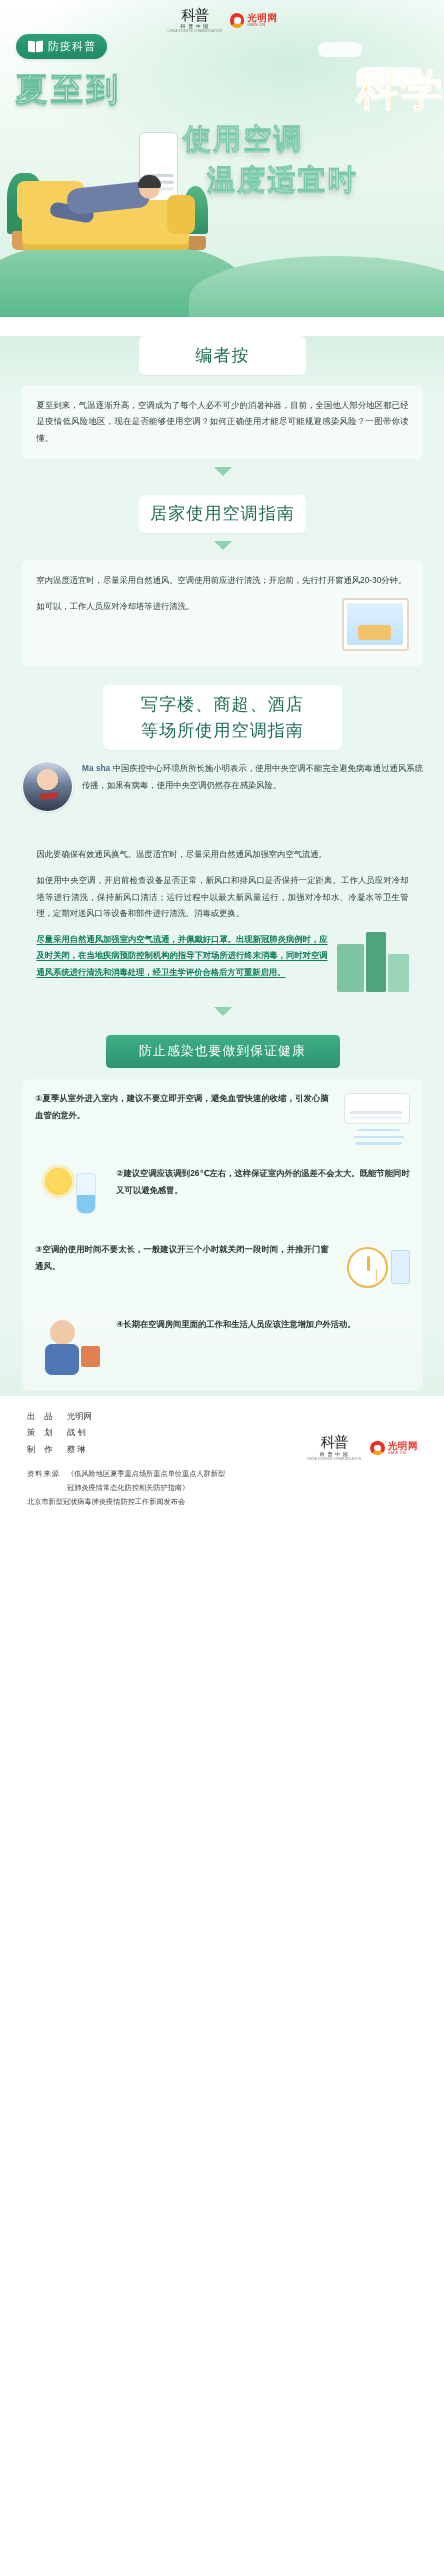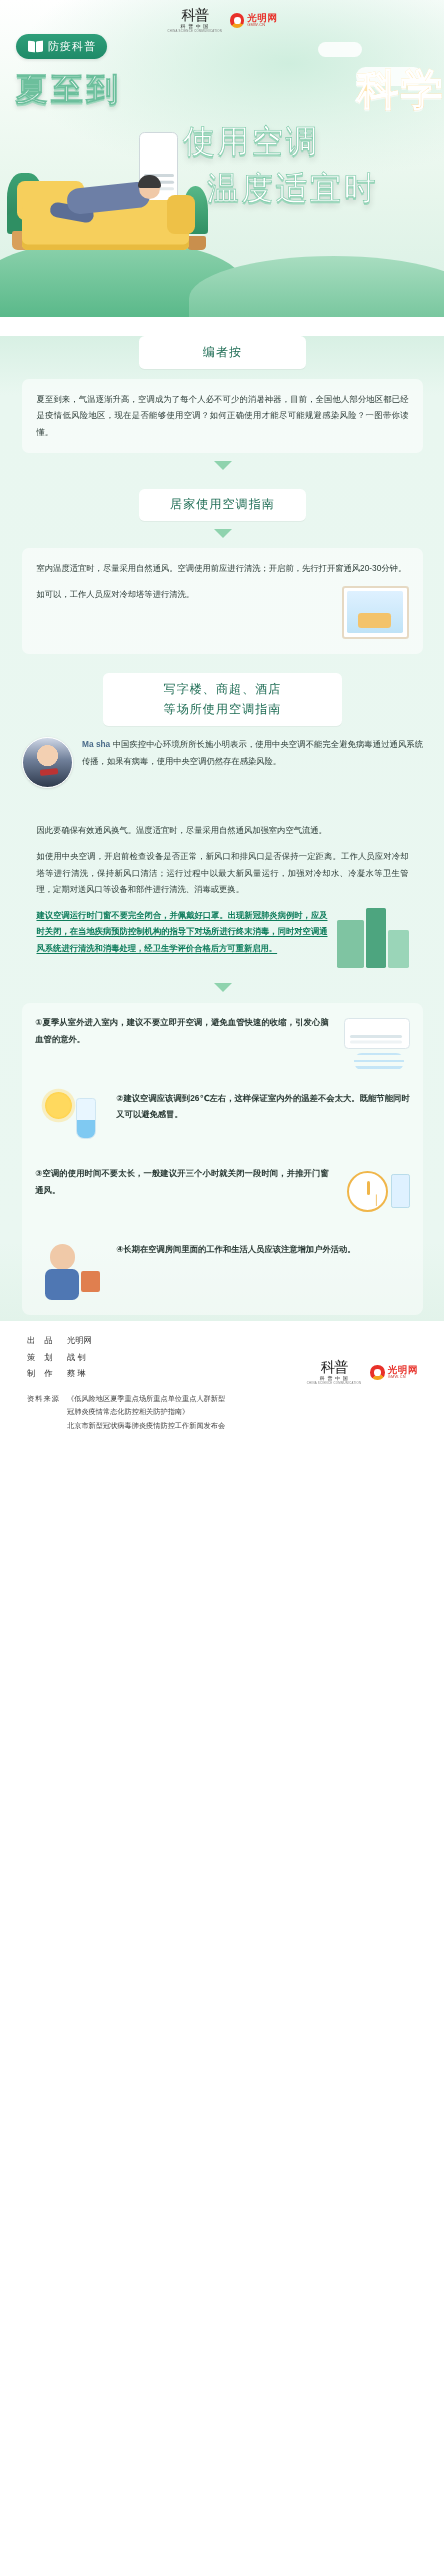--- a/index.html
+++ b/index.html
@@ -73,21 +73,21 @@
   .t-kexue{
     font-size:42px; font-weight:bold; letter-spacing:2.2px; margin-left:15.6px;
     background: linear-gradient(180deg,#ffe9a8 0%, #ffc64d 45%, #ff9a1f 100%);
     -webkit-background-clip: text; background-clip: text; color: transparent;
     text-shadow: 0 2.2px 0 rgba(255,255,255,.55);
     -webkit-text-stroke: 1.1px #ffffff;
   }
   .t-line2{ padding-left:183px; margin-top:2.2px; }
   .t-line3{ padding-left:207px; margin-top:3.3px; }
   .t-white{
-    font-size:32px; color:#ffffff; font-weight:normal; letter-spacing:2.2px;
+    font-size:28px; color:#ffffff; font-weight:bold; letter-spacing:2.2px;
     text-shadow: 0 1.7px 0 #9fd8bd, 0 3.9px 6.7px rgba(0,0,0,.2);
     -webkit-text-stroke: 0.6px #79c8a6;
   }
 
   
   .ill { position:absolute; z-index:2; }
   .sofa{
     left:22px; bottom:67px; width:167px; height:50px;
     background:#f6cf5c; border-radius:9px 9px 5.6px 5.6px;
     box-shadow: inset 0 -5.6px 0 #e8bb3f;
@@ -159,21 +159,21 @@
   }
 
   
   .sec-head{
     margin: 19px auto 0 auto;
     width: 167px;
     background:#ffffff;
     border-radius: 5.6px;
     text-align:center;
     padding: 7.8px 5.6px;
-    font-size: 12px;
+    font-size: 17px;
     color:#1f6d55;
     letter-spacing: 1.1px;
     box-shadow: 0 1.1px 0 rgba(0,0,0,.04);
     position:relative;
     z-index:3;
   }
   .sec-head.wide{ width: 239px; }
   .sec-head.green{
     background: linear-gradient(180deg,#3fae85,#2c9470);
     color:#ffffff;
@@ -294,21 +294,21 @@
   .credit-row{ display:flex; align-items:center; font-size:8.3px; color:#333; margin-bottom:5.6px; }
   .credit-row .k{ width:40px; letter-spacing: 3.3px; color:#333; }
   .credit-row .v{ color:#333; }
   .footer-top{ display:flex; align-items:flex-end; }
   .footer-left{ flex:1; }
   .footer-right{ display:flex; align-items:center; gap:9px; padding-top:2.2px; }
   .src-row{ display:flex; font-size:7.2px; color:#444; margin-top:6.7px; line-height:1.9; }
   .src-row .k{ width:40px; flex:0 0 40px; letter-spacing:1.1px; }
   .src-row .v{ flex:1; }
   .src-row .v div{ }
-  .src-line2{ margin-left:40px; font-size:7.2px; color:#444; line-height:1.9;}
+  .src-line2{ font-size:7.2px; color:#444; line-height:1.9;}
 </style>
 </head>
 <body>
 
 <div class="page">
 
   <div class="hero">
 
     <div class="brandbar">
       <div class="logo-kepu">
@@ -404,26 +404,29 @@
     <div class="card plain">
       <p>因此要确保有效通风换气。温度适宜时，尽量采用自然通风加强室内空气流通。</p>
       <p>如使用中央空调，开启前检查设备是否正常，新风口和排风口是否保持一定距离。工作人员应对冷却塔等进行清洗，保持新风口清洁；运行过程中以最大新风量运行，加强对冷却水、冷凝水等卫生管理，定期对送风口等设备和部件进行清洗、消毒或更换。</p>
       <div class="mini-ill">
         <div class="bldg">
             <div class="b1"></div>
             <div class="b2"></div>
             <div class="b3"></div>
           </div>
       </div>
-      <p class="hl-u">建议空调运行时门窗不要完全闭合，并佩戴好口罩。出现新冠肺炎病例时，应及时关闭，在当地疾病预防控制机构的指导下对场所进行终末消毒，同时对空调通风系统进行清洗和消毒处理，经卫生学评价合格后方可重新启用。</p>
+      <p class="hl-u">尽量采用自然通风加强室内空气流通，并佩戴好口罩。出现新冠肺炎病例时，应及时关闭，在当地疾病预防控制机构的指导下对场所进行终末消毒，同时对空调通风系统进行清洗和消毒处理，经卫生学评价合格后方可重新启用。</p>
       <div style="clear:both"></div>
     </div>
 
     <div class="arrow-down"></div>
 
+    <div class="sec-head green">
+      <span>防止感染也要做到保证健康</span>
+    </div>
 
     <div class="tips">
 
       <div class="tip">
         <div class="txt">
           <span>①</span><span>夏季从室外进入室内，建议不要立即开空调，避免血管快速的收缩，引发心脑血管的意外。</span>
         </div>
         <div class="art">
           <div class="art-ac"></div>
             <div class="art-wind"></div>

